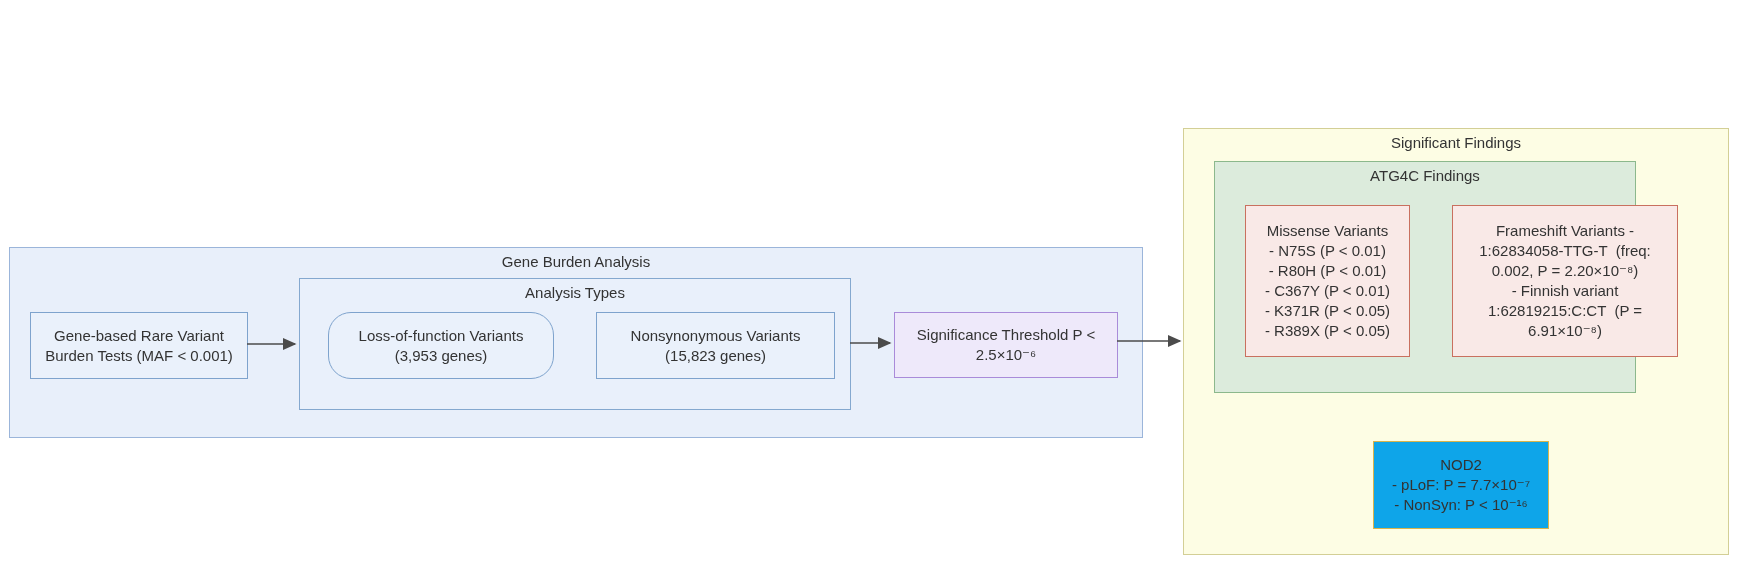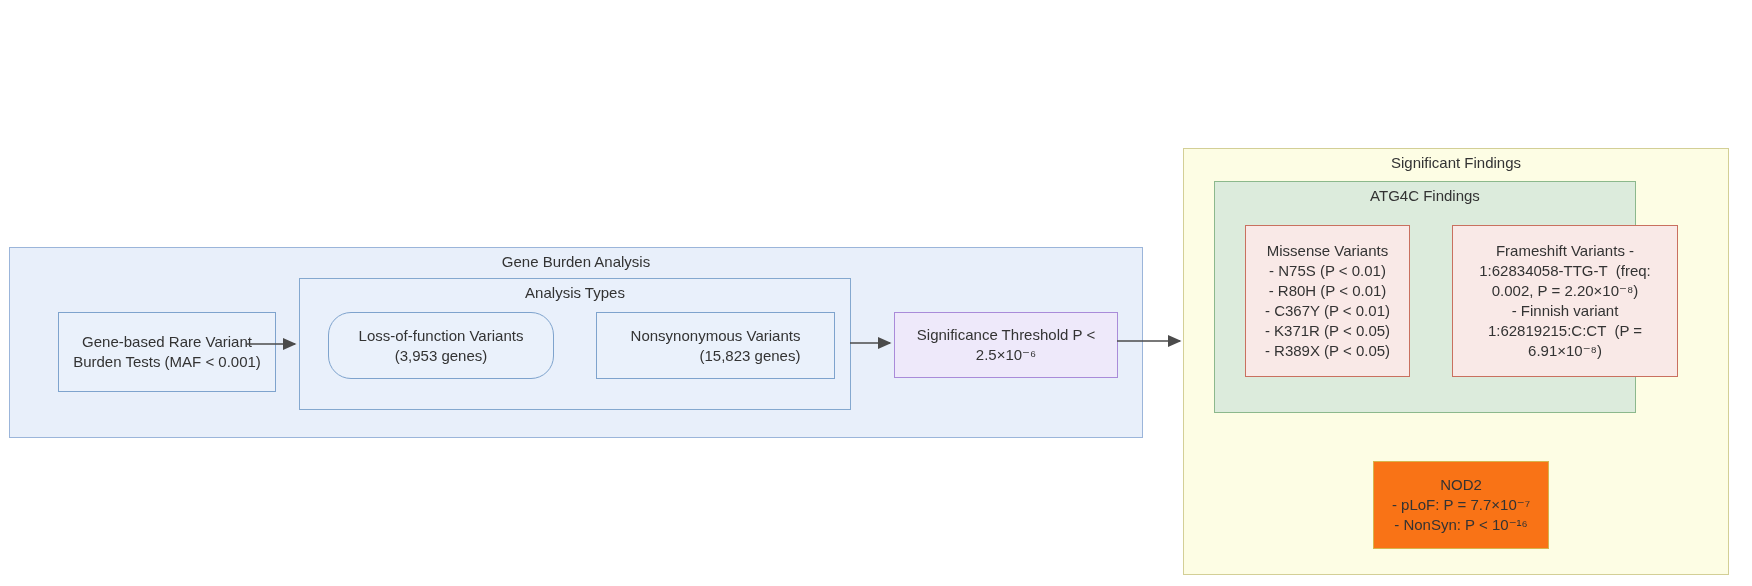--- a/index.html
+++ b/index.html
@@ -21,48 +21,48 @@
   .group-title {
     position: absolute;
     top: 5px;
     left: 0;
     width: 100%;
     text-align: center;
     white-space: nowrap;
   }
   .group-blue   { background: #e8effa; border-color: #9bb5da; }
   .group-blue2  { background: #e9f0fb; border-color: #84a8cf; }
-  .group-yellow { background: #fdfde4; border-color: #d3cf96; margin-top: 20px; }
+  .group-yellow { background: #fdfde4; border-color: #d3cf96; }
   .group-green  { background: #dcebdc; border-color: #8cb88c; }
 
   .node {
     position: absolute;
     box-sizing: border-box;
     border: 1.3px solid;
     display: flex;
     align-items: center;
     justify-content: center;
     text-align: center;
   }
   .node-label {
     white-space: pre-wrap;
     line-height: 20px;
     padding: 2px 6px;
   }
   .node-blue   { background: #eaf1fb; border-color: #7ea3cd; }
   .node-purple { background: #eee9fa; border-color: #a98bd9; }
   .node-pink   { background: #f9e9e7; border-color: #c9705f; }
-  .node-gold   { background: #f97316; border-color: #d7b44c; }
+  .node-gold   { background: #0ea5e9; border-color: #d7b44c; }
 
   
   .g-burden     { left: 9px;    top: 247px; width: 1134px; height: 191px; }
-  .n-tests      { left: 20px;   top: 64px;  width: 218px;  height: 80px; margin-left: 28px; }
+  .n-tests      { left: 20px;   top: 64px;  width: 218px;  height: 67px; }
   .g-analysis   { left: 289px;  top: 30px;  width: 552px;  height: 132px; }
   .n-lof        { left: 28px;   top: 33px;  width: 226px;  height: 67px; border-radius: 23px; }
-  .n-nonsyn     { left: 296px;  top: 33px;  width: 239px;  height: 67px; text-align: right; }
+  .n-nonsyn     { left: 296px;  top: 33px;  width: 239px;  height: 67px; }
   .n-threshold  { left: 884px;  top: 64px;  width: 224px;  height: 66px; align-items: center; }
   .g-findings   { left: 1183px; top: 128px; width: 546px;  height: 427px; }
   .g-atg4c      { left: 30px;   top: 32px;  width: 422px;  height: 232px; }
   .n-missense   { left: 30px;   top: 43px;  width: 165px;  height: 152px; }
   .n-frameshift { left: 237px;  top: 43px;  width: 226px;  height: 152px; }
   .n-nod2       { left: 189px;  top: 312px; width: 176px;  height: 88px; }
 
   .edges {
     position: absolute;
     left: 0; top: 0;

